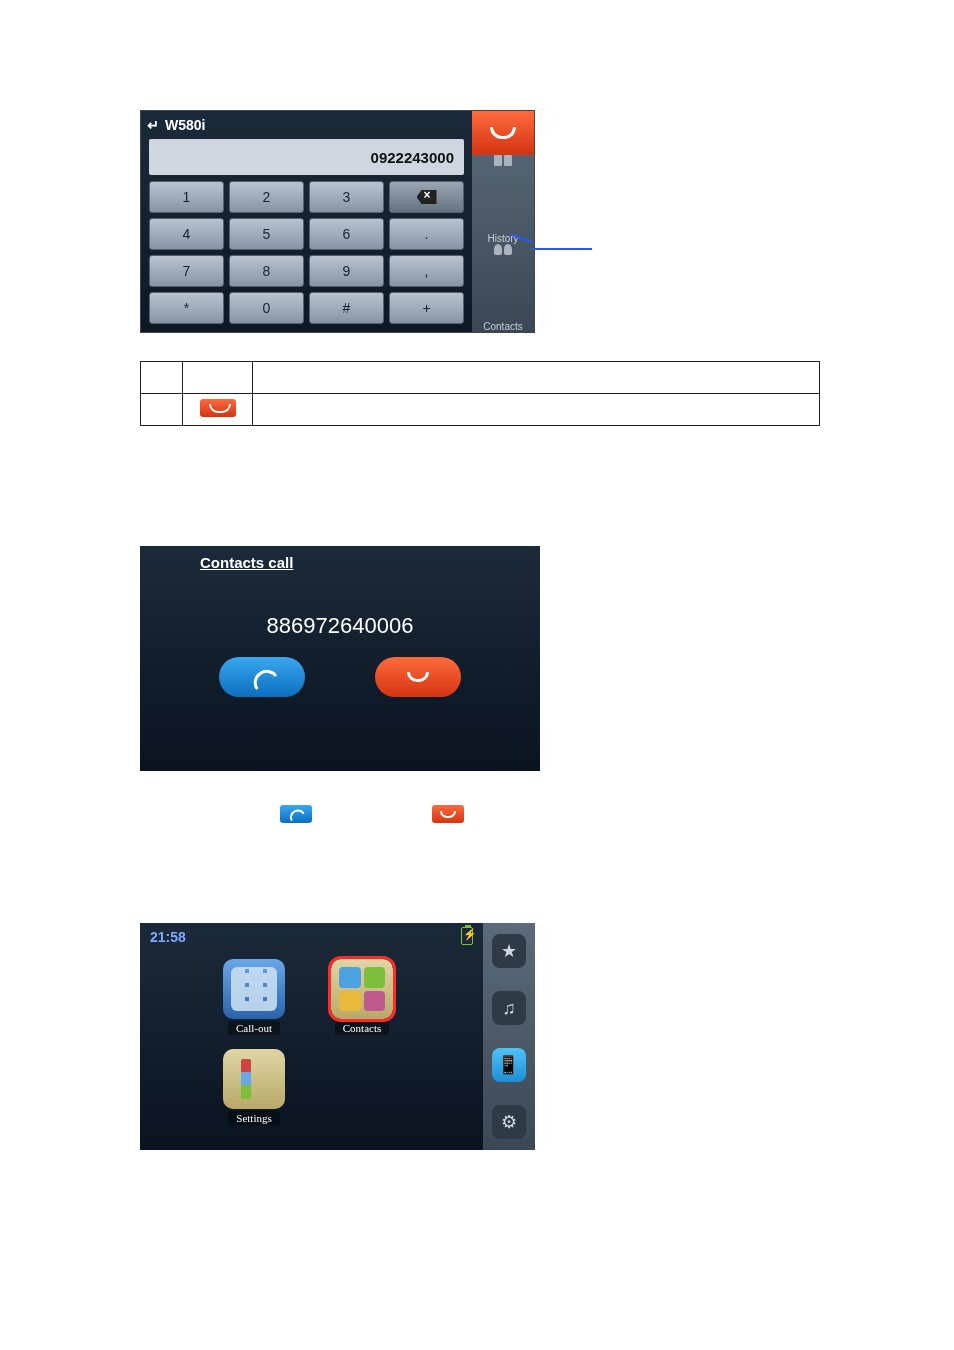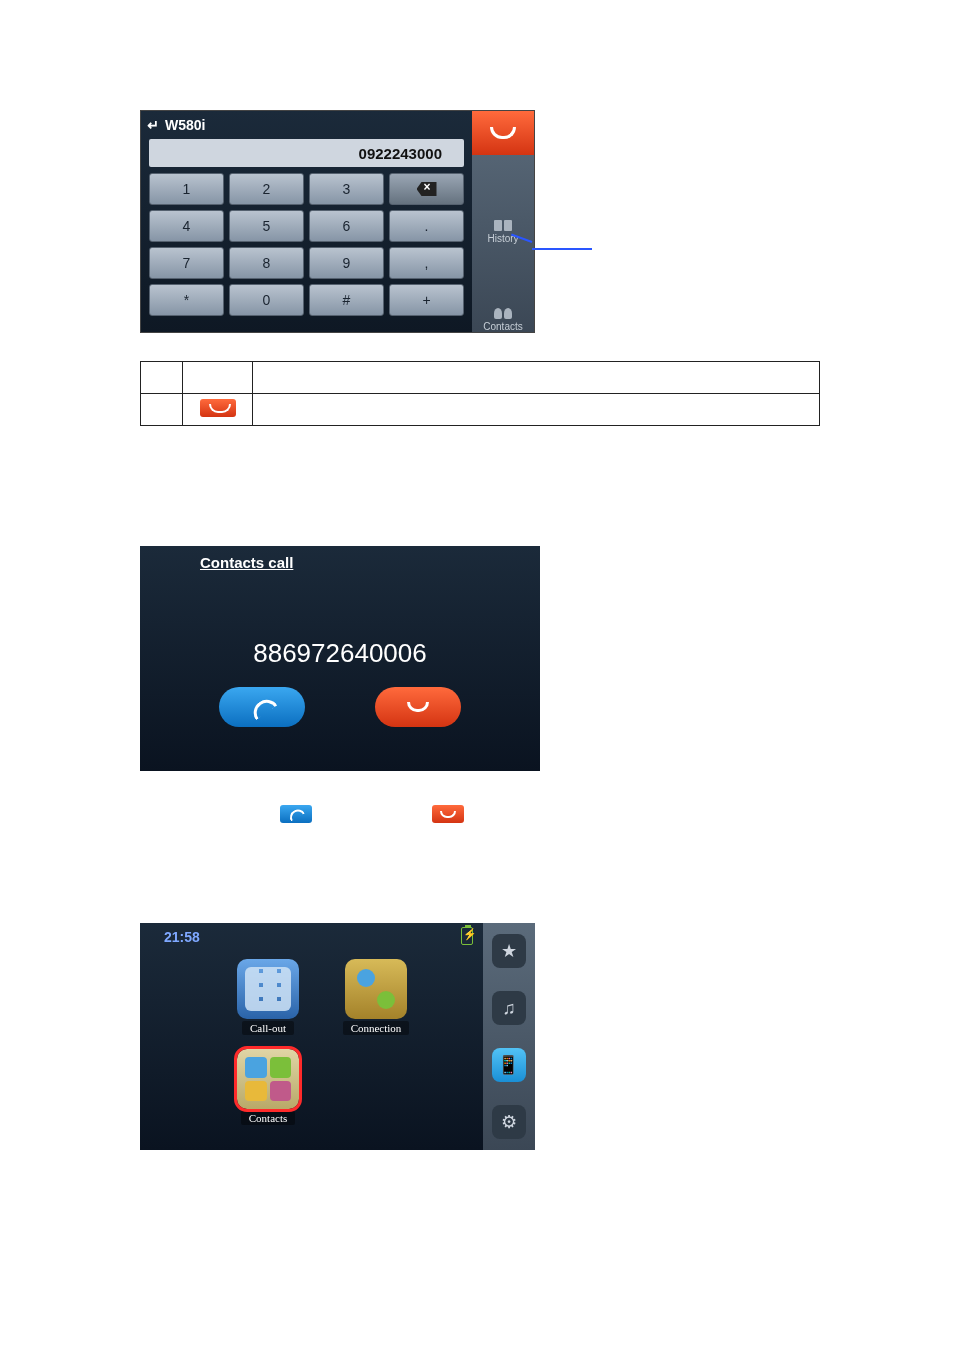--- a/index.html
+++ b/index.html
@@ -16,39 +16,39 @@
     width:395px; height:223px;
     margin-left:140px;
     background: linear-gradient(#1b2a3a,#0e1824);
     border:1px solid #444; position:relative;
     display:flex;
   }
   .dp-left { flex:1; display:flex; flex-direction:column; }
   .dp-title-row { height:28px; display:flex; align-items:center; color:#fff; font-weight:bold; font-size:14px; }
   .dp-back { width:24px; text-align:center; font-size:14px; }
   .dp-title { flex:1; }
-  .dp-number-row { background:#cfd6df; height:28px; margin:0 8px; border-radius:2px; display:flex; align-items:center; justify-content:flex-end; padding:0 22px; font-weight:bold; font-size:15px; color:#111; }
+  .dp-number-row { background:#cfd6df; height:36px; margin:0 8px; border-radius:2px; display:flex; align-items:center; justify-content:flex-end; padding:0 10px; font-weight:bold; font-size:15px; color:#111; }
   .dp-grid { margin:6px 8px 8px 8px; display:grid; grid-template-columns: repeat(4, 1fr); gap:5px; }
   .dp-key {
     height:32px; border-radius:3px;
     background: linear-gradient(#b9c3cf,#8695a6);
     border:1px solid #55616f;
     display:flex; align-items:center; justify-content:center;
     font-size:14px; color:#1a2430;
   }
   .dp-key.bsp { background: linear-gradient(#9aa6b4,#65727f); }
   .bsp-ico { width:20px; height:14px; background:#222; clip-path: polygon(25% 0,100% 0,100% 100%,25% 100%,0 50%); position:relative; }
   .bsp-ico::after { content:"×"; color:#fff; position:absolute; left:7px; top:-2px; font-size:12px; font-weight:bold; }
   .dp-right { width:62px; display:flex; flex-direction:column; background: linear-gradient(#5b6b7b,#3b4755); }
   .dp-hangup {
     height:44px; background: linear-gradient(#ff6a3c,#d43412);
     display:flex; align-items:center; justify-content:center;
   }
   .phone-down { width:26px; height:12px; border:3px solid #fff; border-top:none; border-radius:0 0 14px 14px; }
-  .dp-side-item { flex:1; display:flex; flex-direction:column; align-items:center; justify-content:flex-end; color:#c6ced6; font-size:10px; gap:2px; }
+  .dp-side-item { flex:1; display:flex; flex-direction:column; align-items:center; justify-content:space-between; color:#c6ced6; font-size:10px; gap:2px; }
   .ico-hist { display:flex; gap:2px; }
   .ico-hist span { width:8px; height:11px; background:#aab4bf; border-radius:1px; }
   .ico-cont { width:18px; height:11px; display:flex; gap:2px; }
   .ico-cont span { width:8px; height:11px; background:#aab4bf; border-radius:50% 50% 2px 2px; }
   .leader { position:absolute; left:532px; top:138px; width:60px; height:2px; background:#2a56ff; }
   .leader::before { content:""; position:absolute; left:-22px; top:-7px; width:22px; height:2px; background:#2a56ff; transform:rotate(20deg); transform-origin:right center; }
 
   
   .mini-table { width:680px; margin:28px 0 0 140px; border-collapse:collapse; }
   .mini-table td { border:1px solid #222; height:32px; padding:0 6px; font-size:12px; vertical-align:middle; }
@@ -58,21 +58,21 @@
   .mini-hangup::after { content:""; position:absolute; left:9px; top:5px; width:18px; height:7px; border:2px solid #fff; border-top:none; border-radius:0 0 10px 10px; }
 
   
   .incall-shot {
     width:400px; height:225px; margin:120px 0 0 140px;
     background: linear-gradient(#1b2a3a,#0a1320);
     display:flex; flex-direction:column; align-items:center;
     color:#fff;
   }
   .incall-title { margin-top:8px; font-weight:bold; font-size:15px; text-decoration:underline; padding-bottom:2px; align-self:flex-start; margin-left:60px; }
-  .incall-num { margin-top:65px; font-size:26px;text-align:center; }
+  .incall-num { margin-top:40px; font-size:22px;text-align:center; }
   .incall-btns { margin-top:18px; display:flex; gap:70px; }
   .pill { width:86px; height:40px; border-radius:22px; display:flex; align-items:center; justify-content:center; }
   .pill.ans { background: linear-gradient(#3aa7f0,#0b6fc0); }
   .pill.rej { background: linear-gradient(#ff6a3c,#d43412); }
   .phone-up { width:24px; height:24px; position:relative; }
   .phone-up::after { content:""; position:absolute; width:20px; height:10px; border:3px solid #fff; border-bottom:none; border-radius:14px 14px 0 0; left:0; top:6px; transform:rotate(-35deg);}
   .pill.rej .phone-down { border-width:3px; width:22px; height:10px; }
 
   .inline-icons { margin:34px 0 0 280px; display:flex; gap:120px; }
   .sm-pill { width:32px; height:18px; border-radius:3px; display:flex; align-items:center; justify-content:center; }
@@ -80,21 +80,21 @@
   .sm-pill.rej { background: linear-gradient(#ff6a3c,#d43412); }
   .sm-pill.ans span { width:16px; height:8px; border:2px solid #fff; border-bottom:none; border-radius:10px 10px 0 0; transform:rotate(-30deg); }
   .sm-pill.rej span { width:16px; height:7px; border:2px solid #fff; border-top:none; border-radius:0 0 10px 10px; }
 
   
   .menu-shot {
     width:395px; height:227px; margin:100px 0 0 140px;
     background: linear-gradient(#1b2a3a,#0a1320);
     display:flex; position:relative;
   }
-  .menu-left { flex:1; position:relative;margin-left:14px; }
+  .menu-left { flex:1; position:relative; }
   .menu-time { position:absolute; left:10px; top:6px; color:#7fa8ff; font-weight:bold; font-size:14px; }
   .bat { position:absolute; right:10px; top:4px; width:12px; height:18px; border:1px solid #7bbf3a; border-radius:2px; }
   .bat::before{content:"";position:absolute;left:3px;top:-3px;width:6px;height:3px;background:#7bbf3a;}
   .bat::after{content:"⚡";position:absolute;left:1px;top:0;font-size:11px;color:#ffe565;}
   .menu-grid { position:absolute; left:66px; top:36px; display:grid; grid-template-columns: 96px 96px; gap:14px 12px;font-family:Liberation Serif, serif; }
   .m-item { display:flex; flex-direction:column; align-items:center; gap:2px; }
   .m-icon { width:62px; height:60px; border-radius:10px; display:flex; align-items:center; justify-content:center; position:relative; }
   .m-label { color:#fff; font-size:11px; background:rgba(0,0,0,.4); padding:1px 8px; border-radius:2px; }
   .m-icon.callout { background: linear-gradient(#6aa7e8,#2a63a8); }
   .m-icon.callout::after { content:""; position:absolute; inset:8px; background:
@@ -213,33 +213,33 @@
 <div class="menu-shot">
   <div class="menu-left">
     <div class="menu-time">21:58</div>
     <div class="bat"></div>
     <div class="menu-grid">
       <div class="m-item">
         <div class="m-icon callout"></div>
         <div class="m-label">Call-out</div>
       </div>
       <div class="m-item">
-        <div class="m-icon connection"></div>
-        <div class="m-label">Connection</div>
-      </div>
-      <div class="m-item">
         <div class="m-icon contacts-i sel">
             <div class="cg">
               <span></span>
               <span></span>
               <span></span>
               <span></span>
             </div>
           </div>
         <div class="m-label">Contacts</div>
+      </div>
+      <div class="m-item">
+        <div class="m-icon settings-i"></div>
+        <div class="m-label">Settings</div>
       </div>
     </div>
   </div>
   <div class="menu-right">
     <div class="r-ico">
         <div class="box">★</div>
       </div>
     <div class="r-ico">
         <div class="box">♫</div>
       </div>

